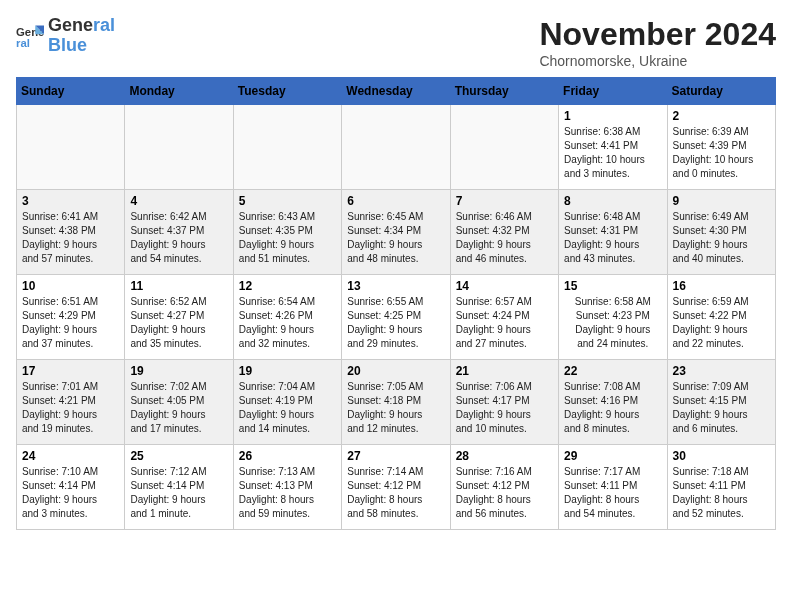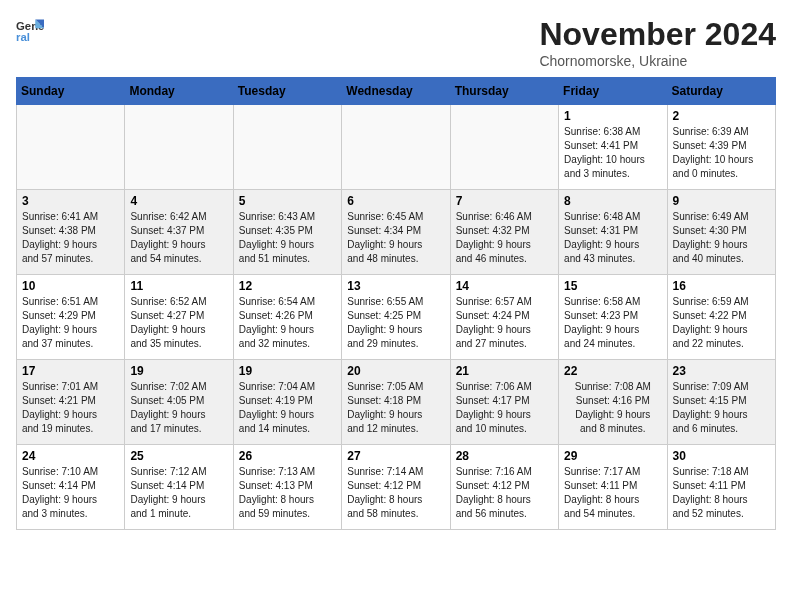--- a/index.html
+++ b/index.html
@@ -91,20 +91,24 @@
 <body>
 
 <div class="header">
   <div class="logo">
     <svg class="logo-icon" viewBox="0 0 32 32">
       <text x="0" y="16" font-size="13" font-weight="bold" fill="#333">Gene</text>
       <text x="0" y="29" font-size="13" font-weight="bold" fill="#4a90d9">ral</text>
       <polygon points="22,4 32,4 32,14" fill="#3a6cc0"></polygon>
       <polygon points="22,4 32,14 22,14" fill="#6aafe0"></polygon>
     </svg>
+    <div style="display:flex;flex-direction:column;line-height:1.1;">
+      <span class="logo-text">Gene<span>ral</span></span>
+      <span class="logo-text" style="color:#4a90d9;">Blue</span>
+    </div>
   </div>
   <div class="title-block">
     <div class="month-title">November 2024</div>
     <div class="subtitle">Chornomorske, Ukraine</div>
   </div>
 </div>
 
 <table class="calendar">
   <thead>
     <tr>
@@ -221,21 +225,21 @@
         </td>
         <td>
           <span class="day-num">14</span>
           <div class="day-info" style="white-space: pre-line;">Sunrise: 6:57 AM
 Sunset: 4:24 PM
 Daylight: 9 hours
 and 27 minutes.</div>
         </td>
         <td>
           <span class="day-num">15</span>
-          <div class="day-info" style="white-space: pre-line;">Sunrise: 6:58 AM
+          <div class="day-info" style="white-space: pre-line; text-align: center;">Sunrise: 6:58 AM
 Sunset: 4:23 PM
 Daylight: 9 hours
 and 24 minutes.</div>
         </td>
         <td>
           <span class="day-num">16</span>
           <div class="day-info" style="white-space: pre-line;">Sunrise: 6:59 AM
 Sunset: 4:22 PM
 Daylight: 9 hours
 and 22 minutes.</div>
@@ -272,21 +276,21 @@
         </td>
         <td>
           <span class="day-num">21</span>
           <div class="day-info" style="white-space: pre-line;">Sunrise: 7:06 AM
 Sunset: 4:17 PM
 Daylight: 9 hours
 and 10 minutes.</div>
         </td>
         <td>
           <span class="day-num">22</span>
-          <div class="day-info" style="white-space: pre-line; text-align: center;">Sunrise: 7:08 AM
+          <div class="day-info" style="white-space: pre-line;">Sunrise: 7:08 AM
 Sunset: 4:16 PM
 Daylight: 9 hours
 and 8 minutes.</div>
         </td>
         <td>
           <span class="day-num">23</span>
           <div class="day-info" style="white-space: pre-line;">Sunrise: 7:09 AM
 Sunset: 4:15 PM
 Daylight: 9 hours
 and 6 minutes.</div>

